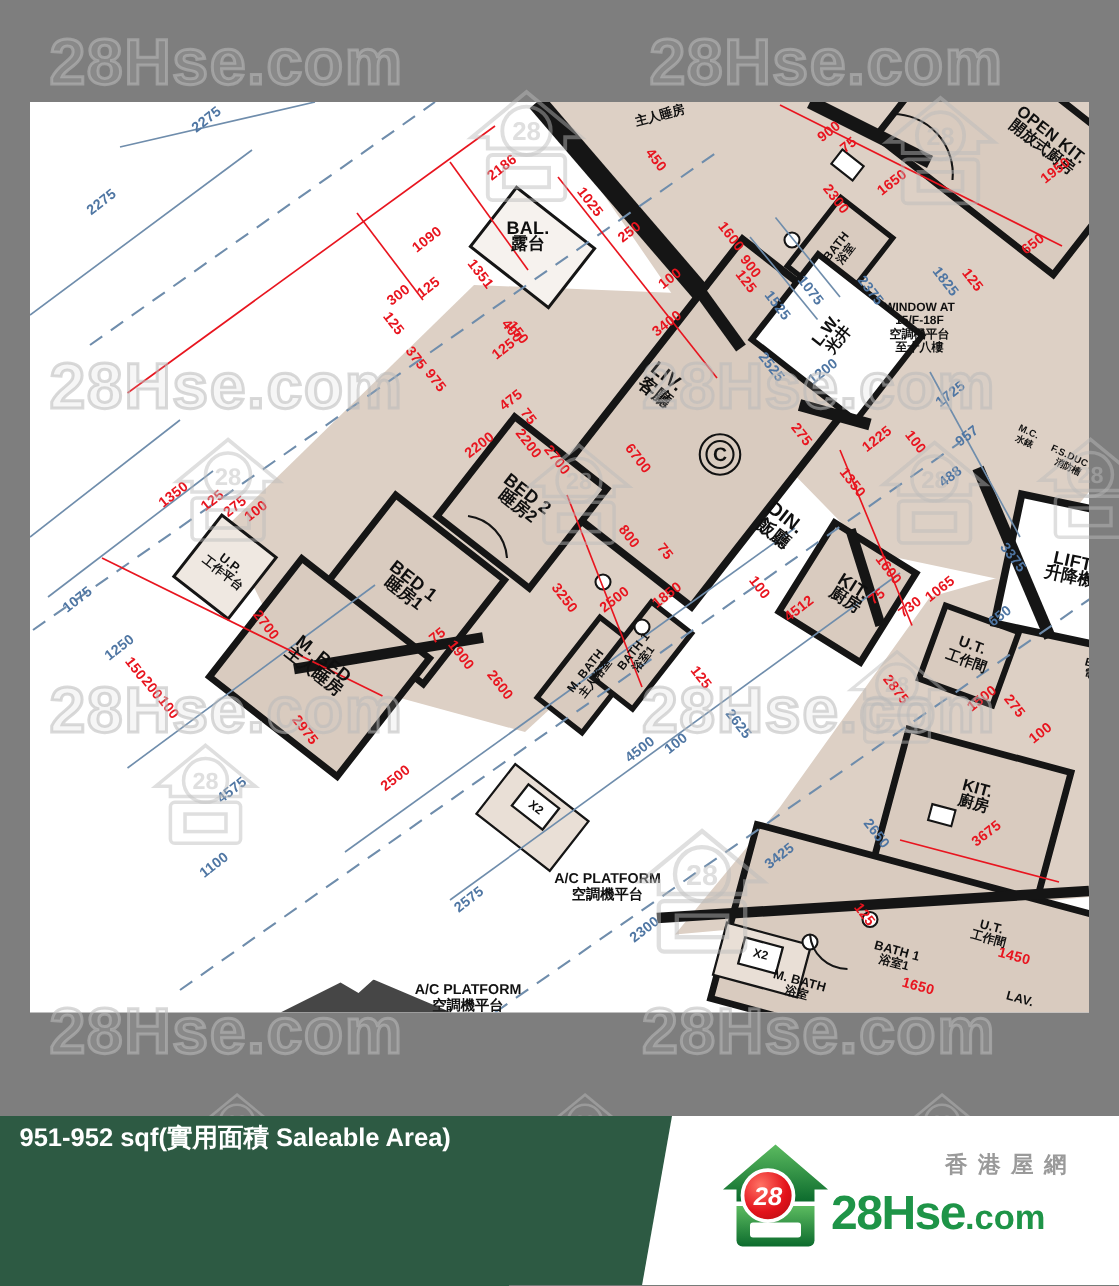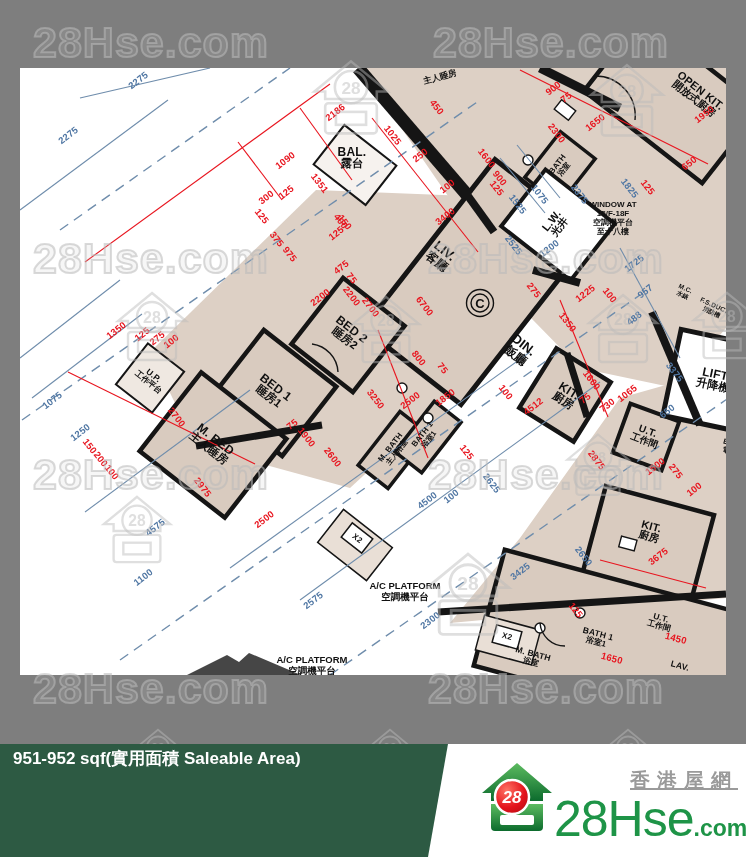--- a/index.html
+++ b/index.html
@@ -29,25 +29,25 @@
   .wm-dark{position:absolute;}
   
   .footer{position:absolute;left:0;top:744px;width:746px;height:113px;background:#2d5a43;z-index:3;}
   .info{position:absolute;left:13px;top:3px;color:#ffffff;}
   .info .title{font-size:29px;font-weight:700;line-height:36px;}
   .info .addr{font-size:21px;font-weight:700;line-height:26px;}
   .info .unit{font-size:21px;font-weight:700;line-height:27px;}
   .info .area{font-size:17px;font-weight:700;line-height:23px;}
   .brand-panel{position:absolute;left:428px;top:0;right:0;bottom:0;background:#ffffff;
                clip-path:polygon(20px 0,100% 0,100% 100%,0 100%);}
-  .brand-tagline{position:absolute;left:202px;top:23px;font-size:20px;color:#9a9a9a;
-                 letter-spacing:7px;font-weight:700;text-decoration:underline;}
+  .brand-tagline{position:absolute;left:202px;top:23px;font-size:15px;color:#9a9a9a;
+                 letter-spacing:7px;font-weight:700;}
   .brand-logo{position:absolute;left:52px;top:17px;}
   .brand-text{position:absolute;left:126px;top:46px;white-space:nowrap;}
-  .brand-text .b28{font-size:50px;font-weight:400;color:#1e9447;letter-spacing:-1px;}
+  .brand-text .b28{font-size:32px;font-weight:700;color:#1e9447;letter-spacing:-1px;}
   .brand-text .bcom{font-size:23px;font-weight:800;color:#1e9447;}
 </style>
 </head>
 <body>
 
 <div class="stage">
 
   <div class="plan">
     <svg width="706" height="607" viewBox="0 0 706 607">
 

